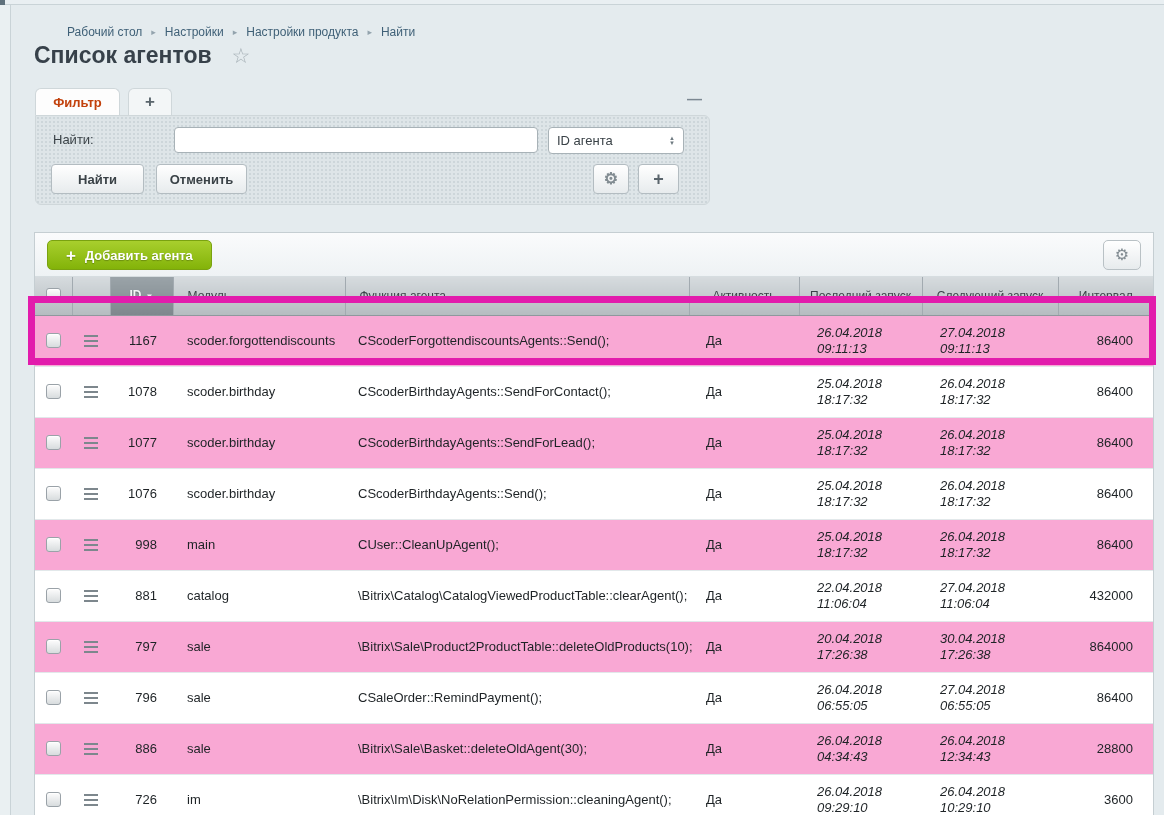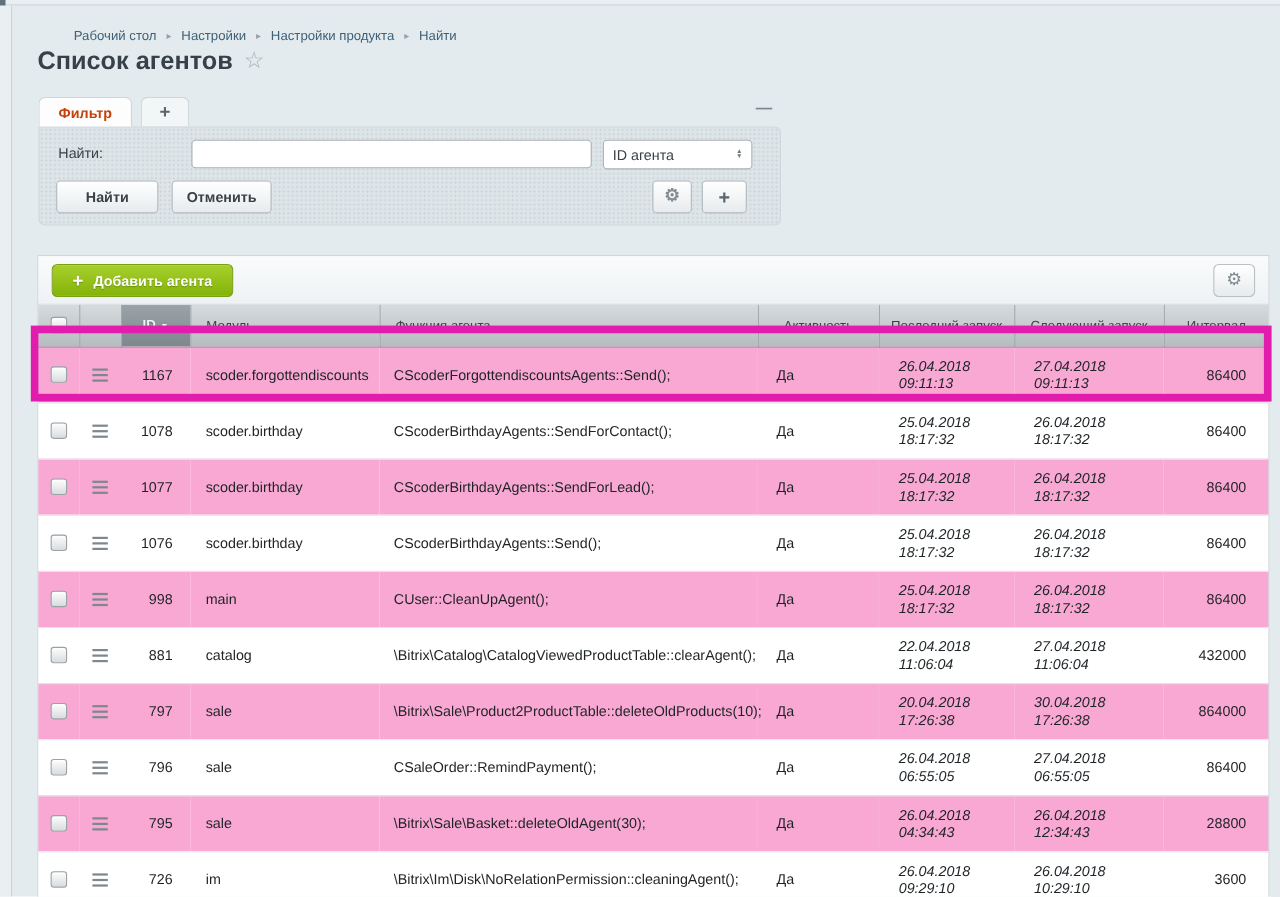--- a/index.html
+++ b/index.html
@@ -10,21 +10,21 @@
   .top-strip { position:absolute; left:0; top:0; width:1164px; height:5px; background:#e9eff2; border-bottom:1px solid #c9d3d7; }
   .corner-mark { position:absolute; left:0; top:0; width:5px; height:11px; background:#5f717c; }
   .left-strip { position:absolute; left:0; top:5px; width:11px; height:810px; background:#eaf0f2; border-right:1px solid #c9d3d7; }
 
   
   .breadcrumb { position:absolute; left:35px; top:25px; font-size:12px; color:#3f6077; display:flex; align-items:center; gap:9px;margin-left:32px; }
   .breadcrumb .crumb { cursor:pointer; }
   .breadcrumb .sep { color:#93a3ad; font-size:9px; }
 
   
-  .page-title-row { position:absolute; left:34px; top:42px; display:flex; align-items:center; gap:10px; }
+  .page-title-row { position:absolute; left:34px; top:42px; display:flex; align-items:center; gap:20px; }
   .page-title { font-size:23px; font-weight:bold; color:#37414a; }
   .fav-star { font-size:21px; color:#a7b1b7; line-height:1; cursor:pointer; }
 
   
   .filter { position:absolute; left:35px; top:88px; width:675px; }
   .filter-tabs { position:relative; height:27px; }
   .filter-tab { position:absolute; top:0; height:27px; border:1px solid #cfd7da; border-bottom:none; border-radius:6px 6px 0 0; display:flex; align-items:center; justify-content:center; cursor:pointer; }
   .filter-tab.active { left:0; width:85px; background:#fdfdfd; font-size:13px; font-weight:bold; color:#c2410c; z-index:2; }
   .filter-tab.add { left:93px; width:44px; background:rgba(255,255,255,.55); font-size:17px; color:#5a656c; font-weight:bold; }
   .filter-minimize { position:absolute; right:8px; top:2px; color:#7c8892; font-size:15px; font-weight:bold; cursor:pointer; }
@@ -369,21 +369,21 @@
           <td class="c-cb">
               <div class="cb"></div>
             </td>
           <td class="c-menu">
               <div class="burger">
                 <i></i>
                 <i></i>
                 <i></i>
               </div>
             </td>
-          <td class="c-id">795</td>
+          <td class="c-id">886</td>
           <td class="c-mod">sale</td>
           <td class="c-fn">\Bitrix\Sale\Basket::deleteOldAgent(30);</td>
           <td class="c-act">Да</td>
           <td class="c-date">
               <div>26.04.2018</div>
               <div>04:34:43</div>
             </td>
           <td class="c-date">
               <div>26.04.2018</div>
               <div>12:34:43</div>

